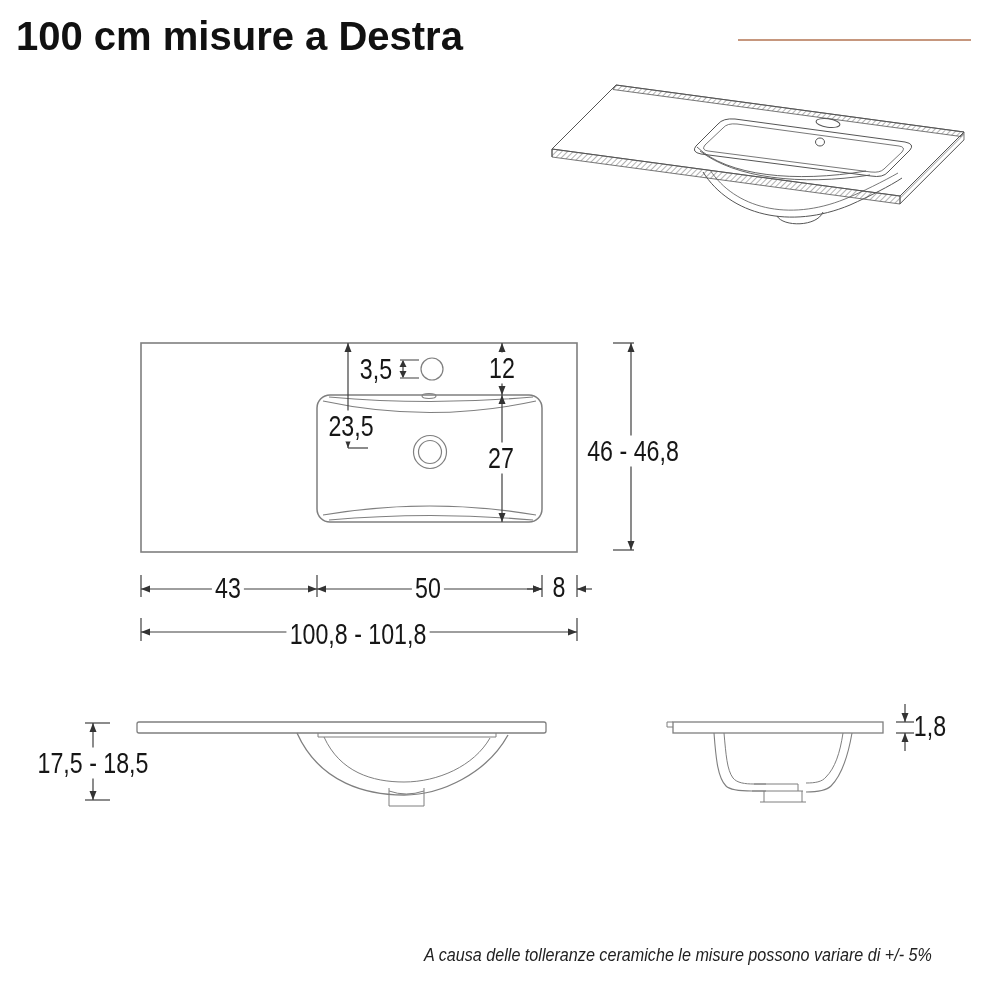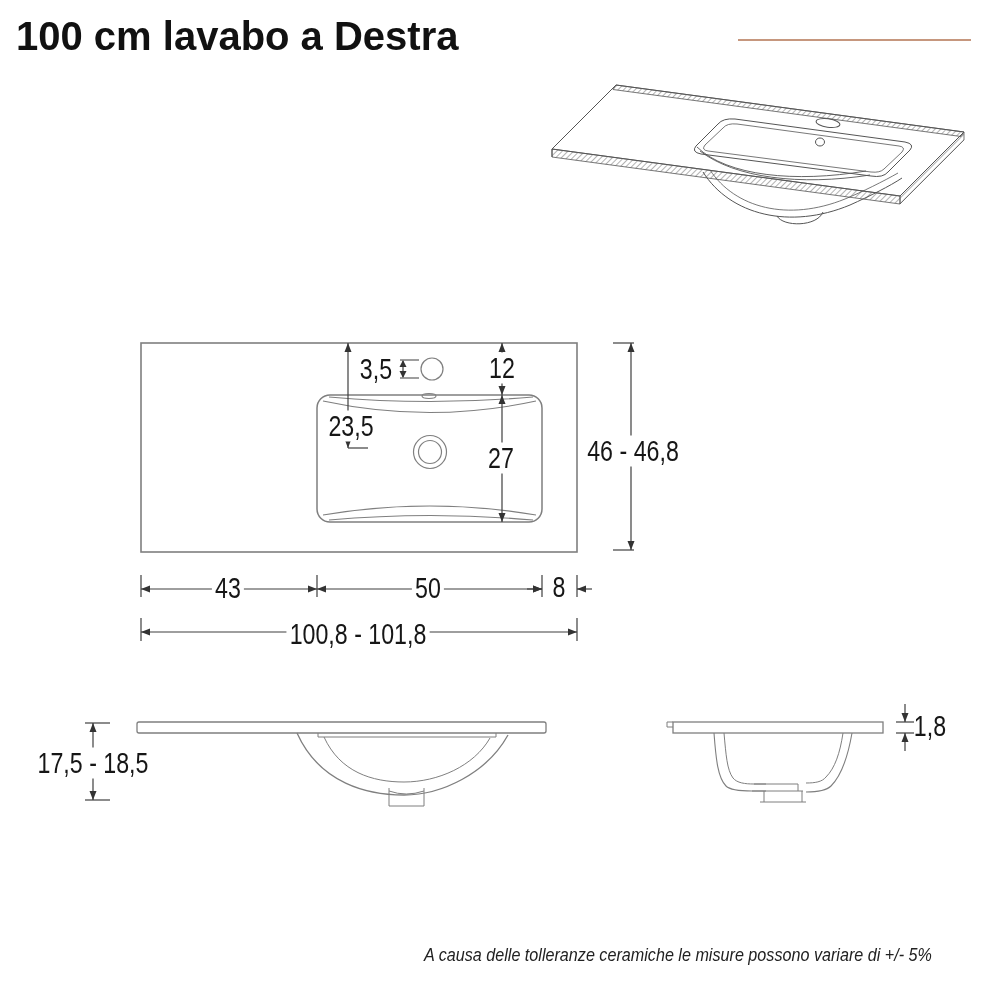--- a/index.html
+++ b/index.html
@@ -20,21 +20,21 @@
     transform:translate(-50%,-50%) scaleX(0.8);
   }
   #footer-note{
     left:424px;top:944px;font-size:19px;font-style:italic;color:#222;
     white-space:nowrap;transform:scaleX(0.85);transform-origin:left center;
   }
 </style>
 </head>
 <body>
 
-<div id="title" class="abs">100 cm lavabo a Destra</div>
+<div id="title" class="abs">100 cm misure a Destra</div>
 <div id="accent-line" class="abs" style="background:#c6977e;"></div>
 
 <svg width="1000" height="1000" viewBox="0 0 1000 1000">
   <defs>
     <pattern id="hatch" width="4" height="4" patternUnits="userSpaceOnUse" patternTransform="rotate(45)">
       <line x1="0" y1="0" x2="0" y2="4" stroke="#666" stroke-width="1"></line>
     </pattern>
     <marker id="arw" markerWidth="10" markerHeight="8" refX="9" refY="4" orient="auto-start-reverse" markerUnits="userSpaceOnUse">
       <path d="M0,0.5 L9,4 L0,7.5 Z" fill="#333"></path>
     </marker>

